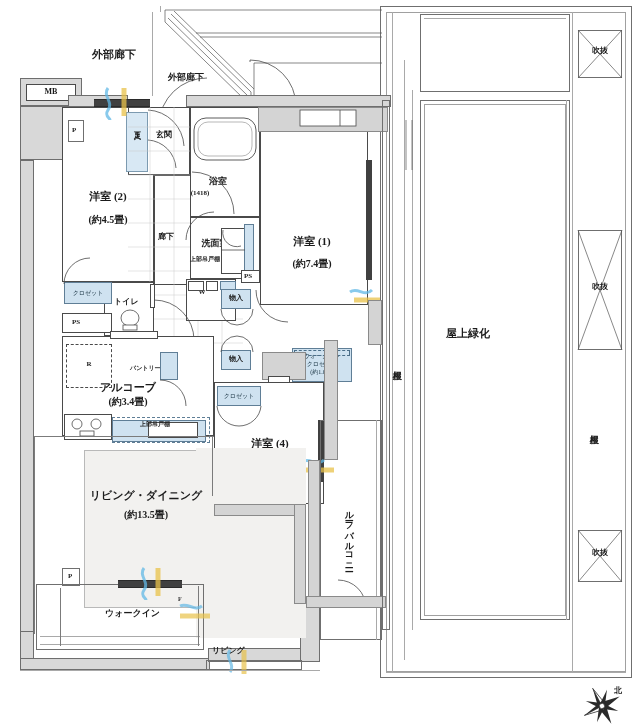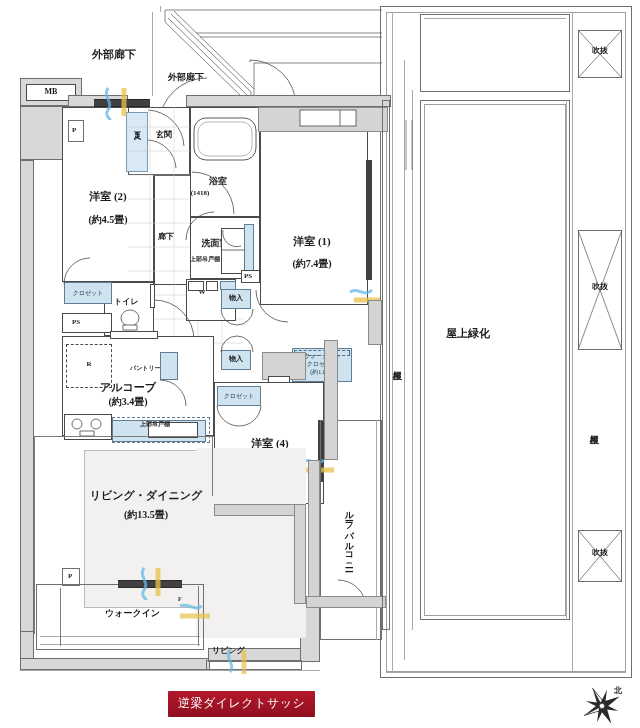--- a/index.html
+++ b/index.html
@@ -486,21 +486,20 @@
   <div class="wall-grey" style="left:308px;top:460px;width:12px;height:145px;"></div>
   <div class="wall-grey" style="left:306px;top:596px;width:80px;height:12px;"></div>
 
   <div class="wall-thick" style="left:20px;top:160px;width:14px;height:472px;"></div>
 
   <div class="outline" style="left:382px;top:100px;width:8px;height:530px;"></div>
 
   <div class="lbl room-name" style="left:92px;top:48px;">外部廊下</div>
   <div class="lbl tiny9" style="left:168px;top:72px;">外部廊下</div>
 
-  <div id="sash-badge" style="left:168px;top:691px;">逆梁ダイレクトサッシ</div>
 
   <svg class="abs" style="left:582px;top:684px;" width="44" height="40">
     <g transform="translate(20,22) rotate(-28)">
       <polygon class="compass-dark" points="0,-20 4,0 0,20 -4,0"></polygon>
       <polygon class="compass-light" points="0,-20 4,0 0,0"></polygon>
       <polygon class="compass-dark" points="-20,0 0,4 20,0 0,-4"></polygon>
       <polygon class="compass-light" points="-20,0 0,4 0,0"></polygon>
       <polygon class="compass-dark" points="-12,-12 2,-2 12,12 -2,2"></polygon>
       <polygon class="compass-dark" points="12,-12 2,2 -12,12 -2,-2"></polygon>
       <circle cx="0" cy="0" r="2.6" fill="#ffffff" stroke="#2a2a2a" stroke-width="0.6"></circle>

